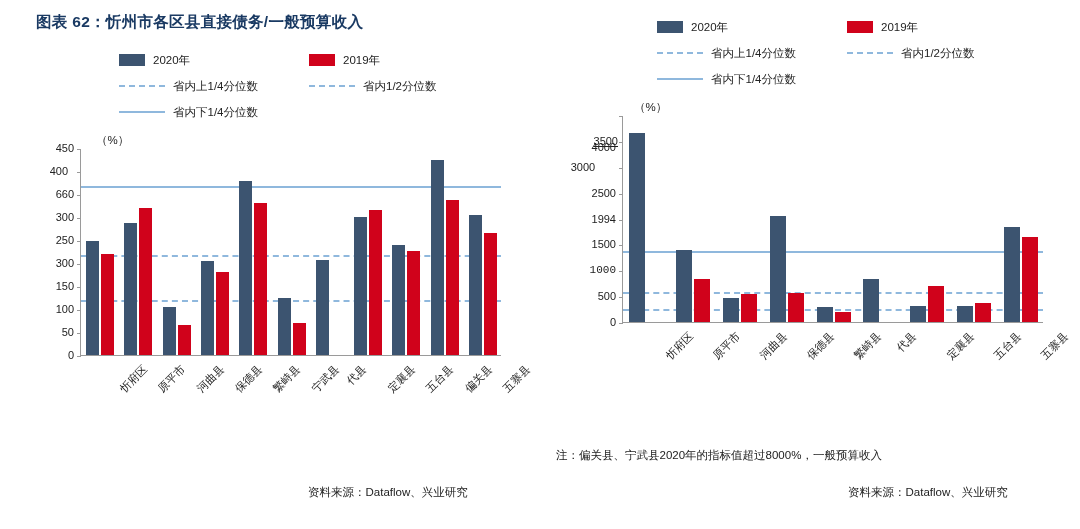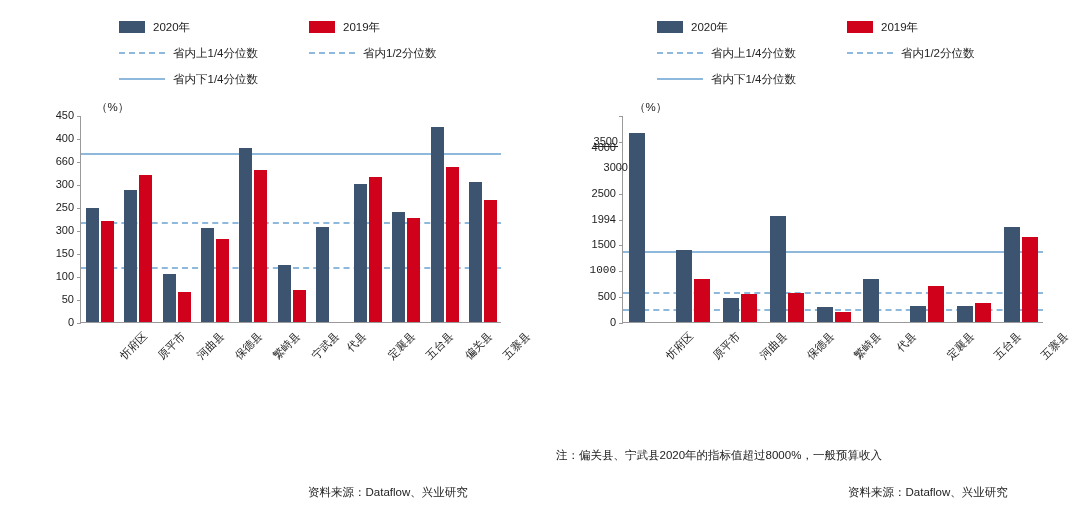--- a/index.html
+++ b/index.html
@@ -154,20 +154,21 @@
     color: #222;
     white-space: nowrap;
   }
 </style>
 </head>
 <body>
 
 <div class="page">
 
   <div class="panel panel-left">
+    <div class="chart-title">图表 62：忻州市各区县直接债务/一般预算收入</div>
 
     <div class="legend">
       <div class="legend-row">
         <div class="legend-item col1">
           <span class="swatch navy"></span>
           <span>2020年</span>
         </div>
         <div class="legend-item col2">
           <span class="swatch red"></span>
           <span>2019年</span>
@@ -230,21 +231,21 @@
           <div class="bar red" style="width: 13px; height: 122.36px; left: 402.864px;"></div>
         </div>
     <div class="axis-label" style="left: 22px; top: 214px;">0</div>
         <div class="axis-label" style="left: 22px; top: 191px;">50</div>
         <div class="axis-label" style="left: 22px; top: 168px;">100</div>
         <div class="axis-label" style="left: 22px; top: 145px;">150</div>
         <div class="axis-label" style="left: 22px; top: 122px;">300</div>
         <div class="axis-label" style="left: 22px; top: 99px;">250</div>
         <div class="axis-label" style="left: 22px; top: 76px;">300</div>
         <div class="axis-label" style="left: 22px; top: 53px;">660</div>
-        <div class="axis-label" style="left: 22px; top: 30px;">400</div>
+        <div class="axis-label" style="left: 16px; top: 30px;">400</div>
         <div class="axis-label" style="left: 22px; top: 7px;">450</div>
         <div class="cat-label" style="left: 89.1364px; top: 227px;">忻府区</div>
         <div class="cat-label" style="left: 127.409px; top: 227px;">原平市</div>
         <div class="cat-label" style="left: 165.682px; top: 227px;">河曲县</div>
         <div class="cat-label" style="left: 203.955px; top: 227px;">保德县</div>
         <div class="cat-label" style="left: 242.227px; top: 227px;">繁峙县</div>
         <div class="cat-label" style="left: 280.5px; top: 227px;">宁武县</div>
         <div class="cat-label" style="left: 318.773px; top: 227px;">代县</div>
         <div class="cat-label" style="left: 357.045px; top: 227px;">定襄县</div>
         <div class="cat-label" style="left: 395.318px; top: 227px;">五台县</div>
@@ -317,21 +318,21 @@
           <div class="bar red" style="width: 16px; height: 18.63px; left: 351.833px;"></div>
           <div class="bar navy" style="width: 16px; height: 94.7025px; left: 380.611px;"></div>
           <div class="bar red" style="width: 16px; height: 84.87px; left: 398.611px;"></div>
         </div>
     <div class="axis-label" style="left: 26px; top: 214px;">0</div>
         <div class="axis-label" style="left: 26px; top: 188.125px;">500</div>
         <div class="axis-label" style="left: 26px; top: 162.25px; font-family: Liberation Mono, monospace;">1000</div>
         <div class="axis-label" style="left: 26px; top: 136.375px;">1500</div>
         <div class="axis-label" style="left: 26px; top: 110.5px;">1994</div>
         <div class="axis-label" style="left: 26px; top: 84.625px;">2500</div>
-        <div class="axis-label" style="left: 38px; top: 58.75px;">3000</div>
+        <div class="axis-label" style="left: 10px; top: 58.75px; text-align: center;">3000</div>
         <div class="axis-label" style="left: 28px; top: 32.875px; text-decoration: underline;">3500</div>
         <div class="axis-label" style="left: 26px; top: 7px; margin-top: 32px;">4000</div>
         <div class="cat-label" style="left: 97.3889px; top: 227px;">忻府区</div>
         <div class="cat-label" style="left: 144.167px; top: 227px;">原平市</div>
         <div class="cat-label" style="left: 190.944px; top: 227px;">河曲县</div>
         <div class="cat-label" style="left: 237.722px; top: 227px;">保德县</div>
         <div class="cat-label" style="left: 284.5px; top: 227px;">繁峙县</div>
         <div class="cat-label" style="left: 331.278px; top: 227px;">代县</div>
         <div class="cat-label" style="left: 378.056px; top: 227px;">定襄县</div>
         <div class="cat-label" style="left: 424.833px; top: 227px;">五台县</div>

